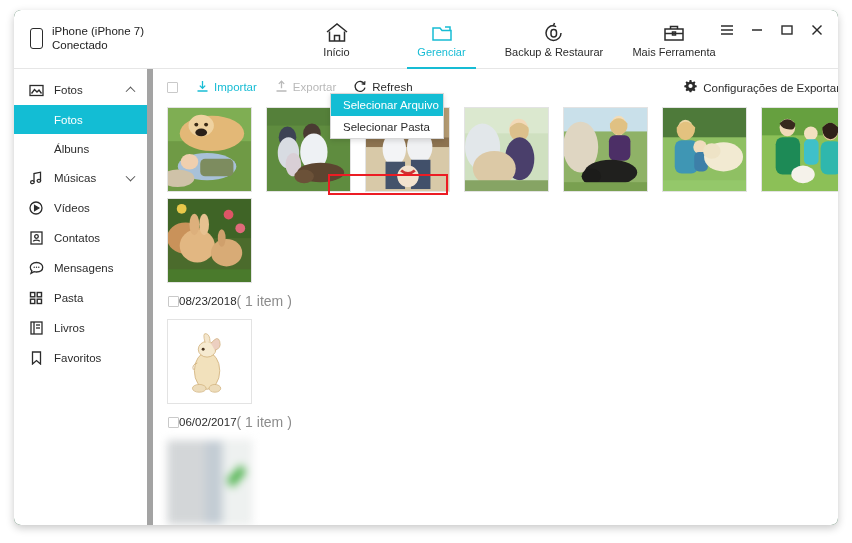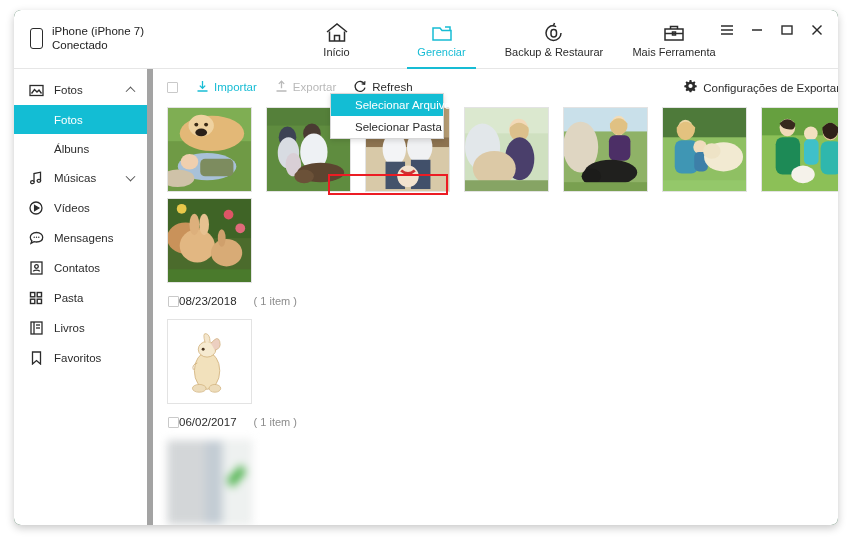--- a/index.html
+++ b/index.html
@@ -136,21 +136,21 @@
     position: absolute;
     left: 177px; top: 24px;
     width: 114px;
     background: #ffffff;
     border: 1px solid #d8d8d8;
     box-shadow: 0 2px 5px rgba(0,0,0,0.12);
     z-index: 40;
   }
   .dd-item {
     height: 22px; display: flex; align-items: center;
-    padding-left: 24px; font-size: 11.5px;
+    padding-left: 12px; font-size: 11.5px;
     color: #2b2b2b; cursor: pointer; white-space: nowrap;
   }
   .dd-item.hl {
     background: #13bdd4; color: #ffffff;
   }
   .dd-ring {
     position: absolute;
     left: 175px; top: 105px;
     width: 120px; height: 21px;
     border: 2px solid #ec1c24;
@@ -171,21 +171,21 @@
     background: #f2f2f2;
     overflow: hidden;
     position: relative; cursor: pointer;
   }
   .thumb svg { display:block; width: 100%; height: 100%; }
   .datebar {
     display: flex; align-items: center; 
     height: 24px; margin-top: 6px; padding-left: 1px;
   }
   .datebar .dt { font-size: 11.5px; color: #2b2b2b; }
-  .datebar .cnt { font-size: 11px; color: #8c8c8c; margin-left: 17px; }
+  .datebar .cnt { font-size: 14px; color: #8c8c8c; }
   .thumb.blurred { filter: blur(4px); }
 </style>
 </head>
 <body>
 
 <div id="app">
 
   <div class="titlebar">
 
     <div class="device">
@@ -309,39 +309,39 @@
           <svg width="14" height="14" viewBox="0 0 14 14" fill="none" stroke="#2b2b2b" stroke-width="1.3">
             <circle cx="7" cy="7" r="6"></circle>
               <path d="M5.6 4.5 L9.8 7 L5.6 9.5 Z" fill="#2b2b2b"></path>
           </svg>
         </span>
         <span>Vídeos</span>
       </div>
 
       <div class="side-row">
         <span class="ico">
+          <svg width="13" height="14" viewBox="0 0 13 14" fill="none" stroke="#2b2b2b" stroke-width="1.3">
+            <rect x="1" y="1" width="11" height="12"></rect>
+            <circle cx="6.5" cy="5.5" r="1.8"></circle>
+            <path d="M3.5 10.5 C3.5 8.7 9.5 8.7 9.5 10.5"></path>
+          </svg>
+        </span>
+        <span>Contatos</span>
+      </div>
+
+      <div class="side-row">
+        <span class="ico">
           <svg width="15" height="14" viewBox="0 0 15 14" fill="none" stroke="#2b2b2b" stroke-width="1.3">
             <path d="M7.5 1.5 C11.4 1.5 13.7 3.7 13.7 6.3 C13.7 8.9 11.4 11 7.5 11 C6.6 11 5.8 10.9 5 10.7 L2 12.3 L2.9 9.8 C1.8 8.9 1.3 7.7 1.3 6.3 C1.3 3.7 3.6 1.5 7.5 1.5 Z"></path>
             <circle cx="5.2" cy="6.3" r="0.7" fill="#2b2b2b" stroke="none"></circle>
             <circle cx="7.5" cy="6.3" r="0.7" fill="#2b2b2b" stroke="none"></circle>
             <circle cx="9.8" cy="6.3" r="0.7" fill="#2b2b2b" stroke="none"></circle>
           </svg>
         </span>
         <span>Mensagens</span>
-      </div>
-
-      <div class="side-row">
-        <span class="ico">
-          <svg width="13" height="14" viewBox="0 0 13 14" fill="none" stroke="#2b2b2b" stroke-width="1.3">
-            <rect x="1" y="1" width="11" height="12"></rect>
-            <circle cx="6.5" cy="5.5" r="1.8"></circle>
-            <path d="M3.5 10.5 C3.5 8.7 9.5 8.7 9.5 10.5"></path>
-          </svg>
-        </span>
-        <span>Contatos</span>
       </div>
 
       <div class="side-row">
         <span class="ico">
           <svg width="14" height="14" viewBox="0 0 14 14" fill="none" stroke="#2b2b2b" stroke-width="1.4">
             <rect x="1.5" y="1.5" width="4.3" height="4.3"></rect>
               <rect x="8.2" y="1.5" width="4.3" height="4.3"></rect>
             <rect x="1.5" y="8.2" width="4.3" height="4.3"></rect>
               <rect x="8.2" y="8.2" width="4.3" height="4.3"></rect>
           </svg>

